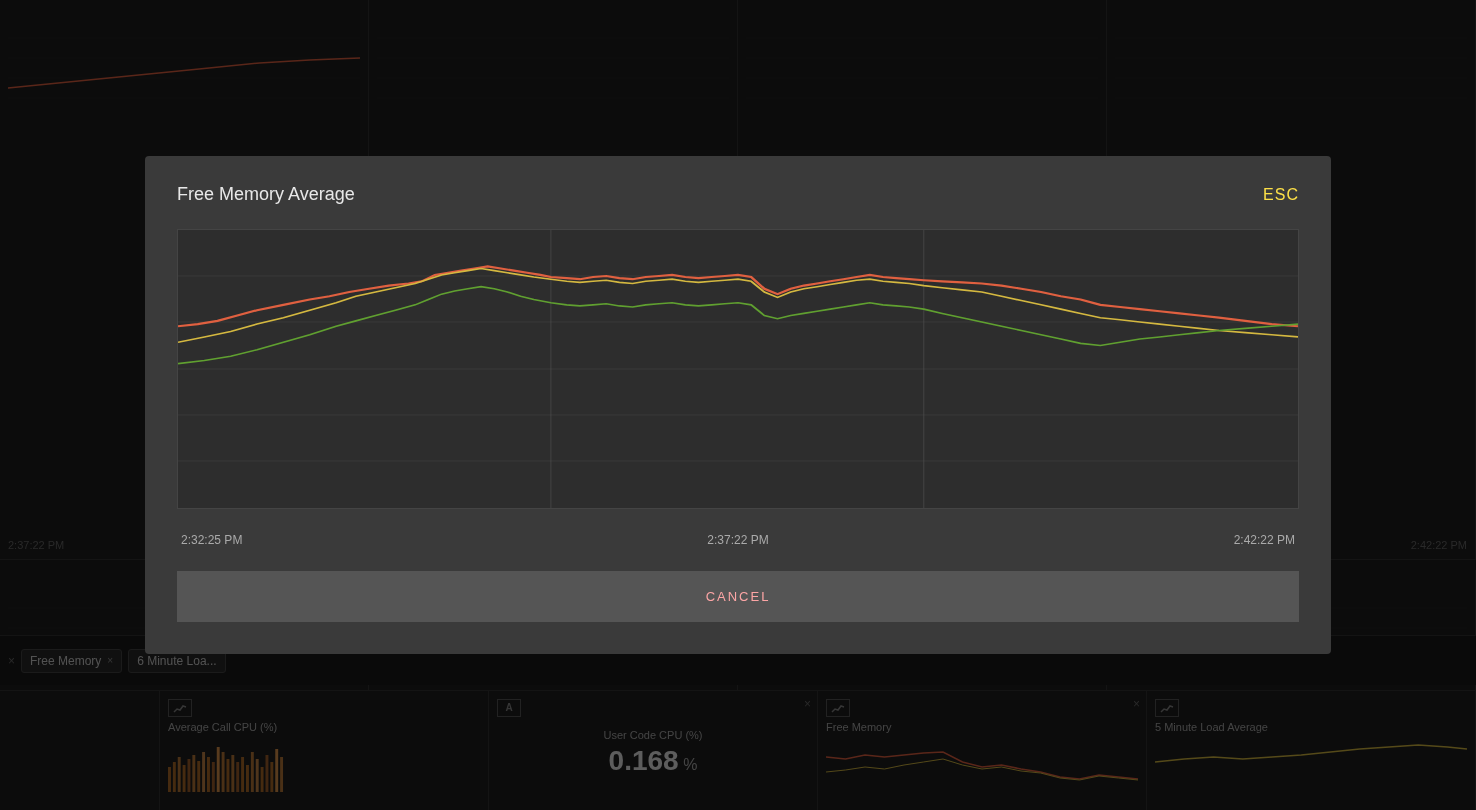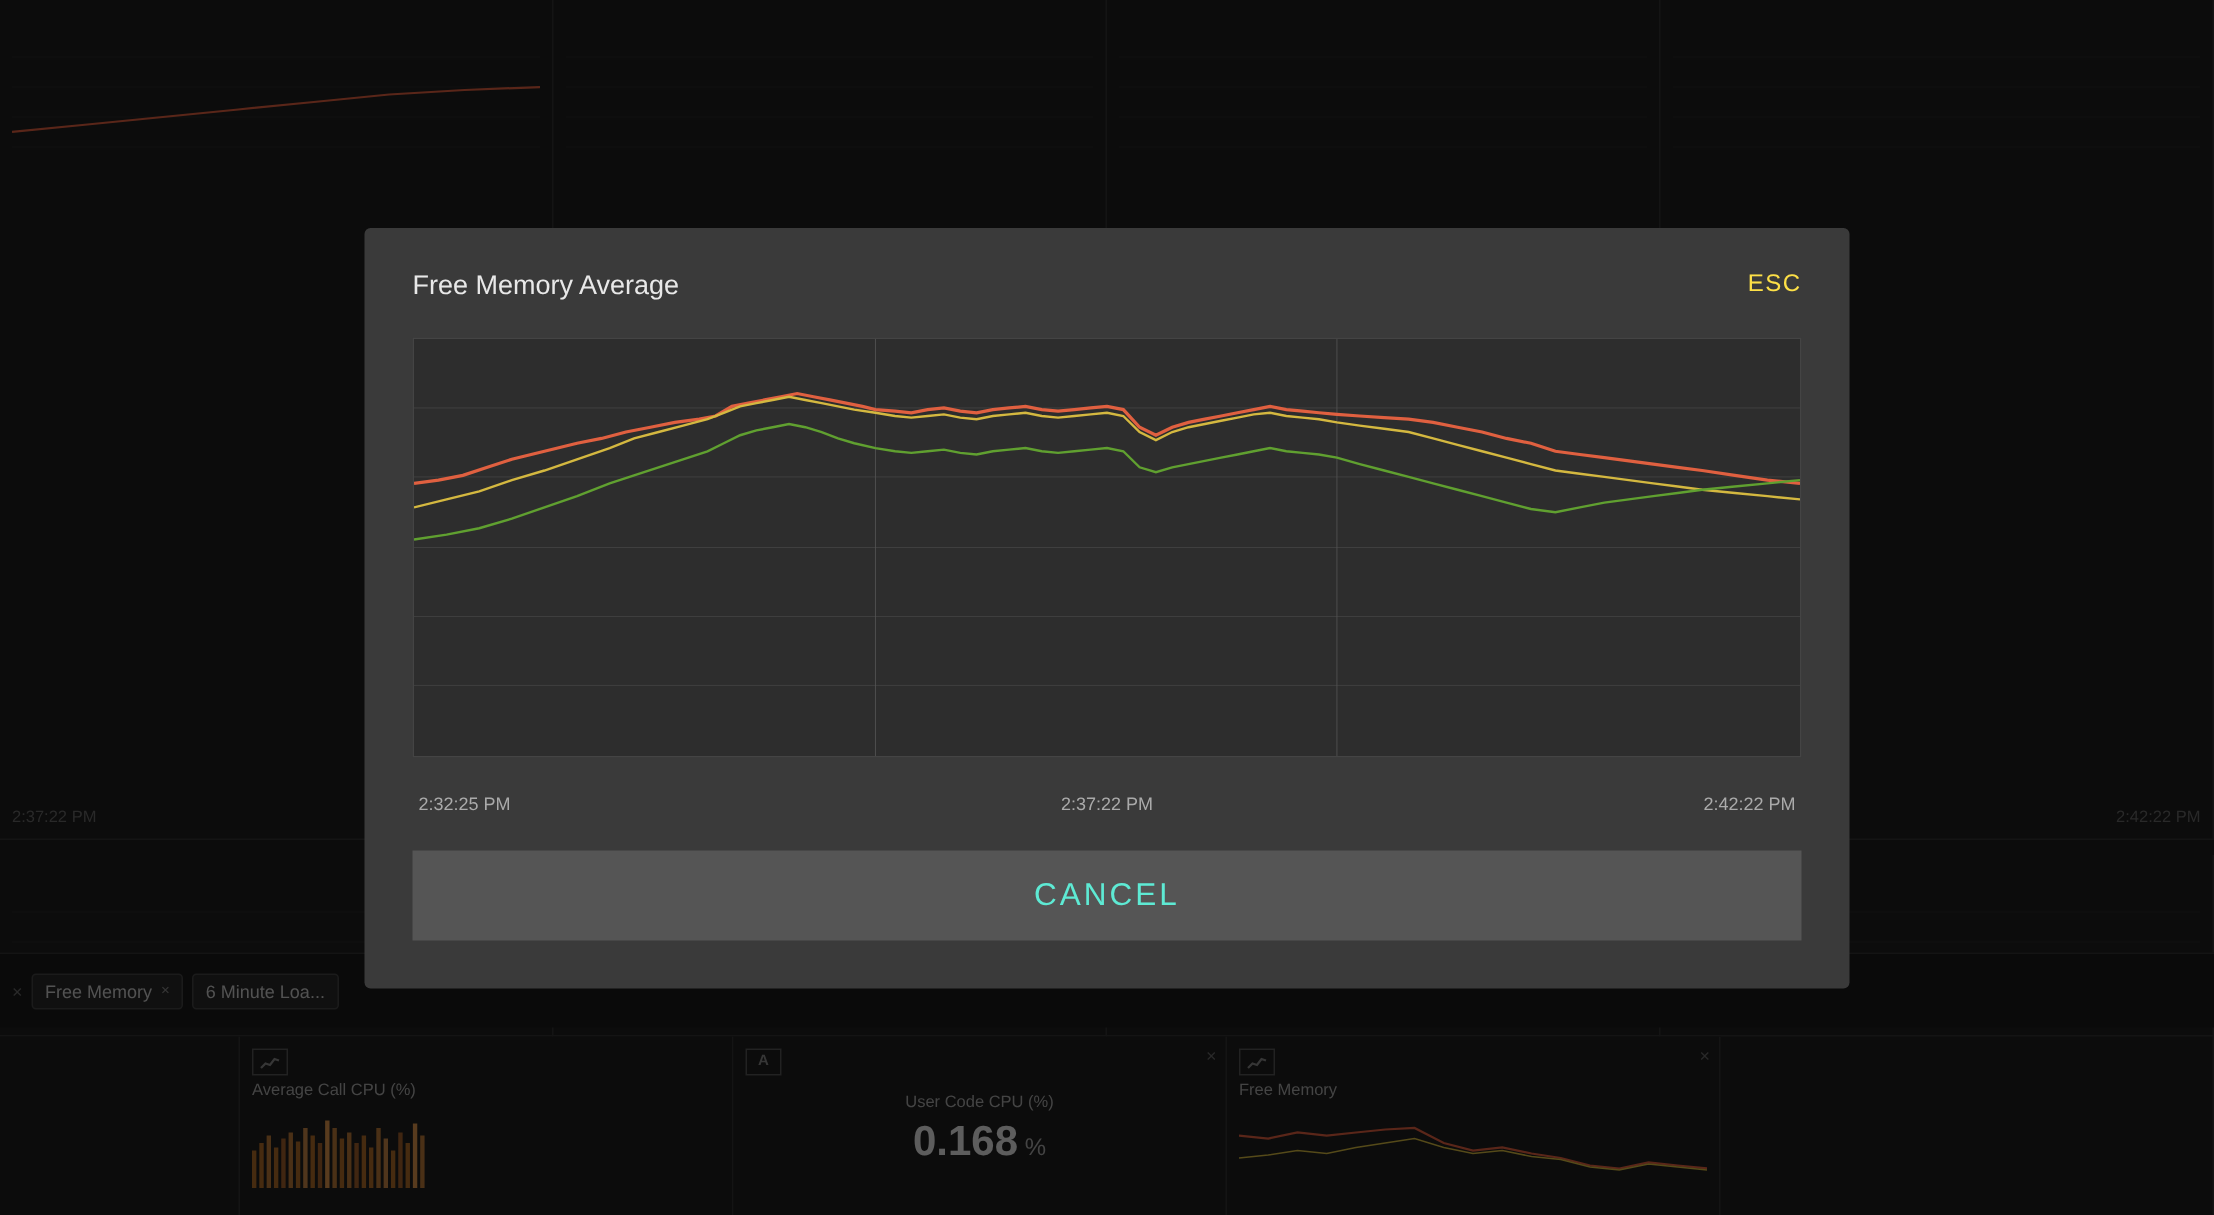--- a/index.html
+++ b/index.html
@@ -144,21 +144,21 @@
       display: flex;
       align-items: center;
       justify-content: center;
       z-index: 100;
     }
 
     
     .modal {
       background: #3a3a3a;
       border-radius: 4px;
-      width: 990px;
+      width: 1186px;
       padding: 28px 32px 32px;
       position: relative;
     }
 
     .modal-header {
       display: flex;
       justify-content: space-between;
       align-items: center;
       margin-bottom: 24px;
     }
@@ -200,22 +200,22 @@
     .ts-label {
       color: #aaa;
       font-size: 12px;
     }
 
     .cancel-btn {
       width: 100%;
       padding: 18px;
       background: #555;
       border: none;
-      color: #5eead4;
-      font-size: 21px;
+      color: #fca5a5;
+      font-size: 13px;
       letter-spacing: 2px;
       cursor: pointer;
       text-transform: uppercase;
       font-weight: 500;
     }
 
     
     .grid-line {
       stroke: #444;
       stroke-width: 0.5;
@@ -379,20 +379,33 @@
         <svg width="14" height="12" viewBox="0 0 14 12">
             <polyline points="1,10 4,7 7,8 10,4 13,5" fill="none" stroke="#888" stroke-width="1.5"></polyline>
           </svg>
       </div>
       <span class="panel-close">×</span>
       <div class="panel-title">Free Memory</div>
       <div class="mini-chart-area">
         <svg width="100%" height="55" viewBox="0 0 320 55" preserveAspectRatio="none">
           <polyline points="0,20 20,22 40,18 60,20 80,18 100,16 120,15 140,25 160,30 180,28 200,32 220,35 240,40 260,42 280,38 300,40 320,42" fill="none" stroke="#e06040" stroke-width="1.5"></polyline>
           <polyline points="0,35 20,33 40,30 60,32 80,28 100,25 120,22 140,28 160,32 180,30 200,34 220,36 240,41 260,43 280,39 300,41 320,43" fill="none" stroke="#d4b840" stroke-width="1"></polyline>
+        </svg>
+      </div>
+    </div>
+    <div class="bottom-panel">
+      <div class="panel-icon">
+        <svg width="14" height="12" viewBox="0 0 14 12">
+            <polyline points="1,10 4,7 7,8 10,4 13,5" fill="none" stroke="#888" stroke-width="1.5"></polyline>
+          </svg>
+      </div>
+      <div class="panel-title">5 Minute Load Average</div>
+      <div class="mini-chart-area">
+        <svg width="100%" height="55" viewBox="0 0 320 55" preserveAspectRatio="none">
+          <polyline points="0,25 30,22 60,20 90,22 120,20 150,18 180,15 210,12 240,10 270,8 300,10 320,12" fill="none" stroke="#d4b840" stroke-width="1.5"></polyline>
         </svg>
       </div>
     </div>
   </div>
 </div>
 
 <div class="overlay">
   <div class="modal">
     
     <div class="modal-header">

